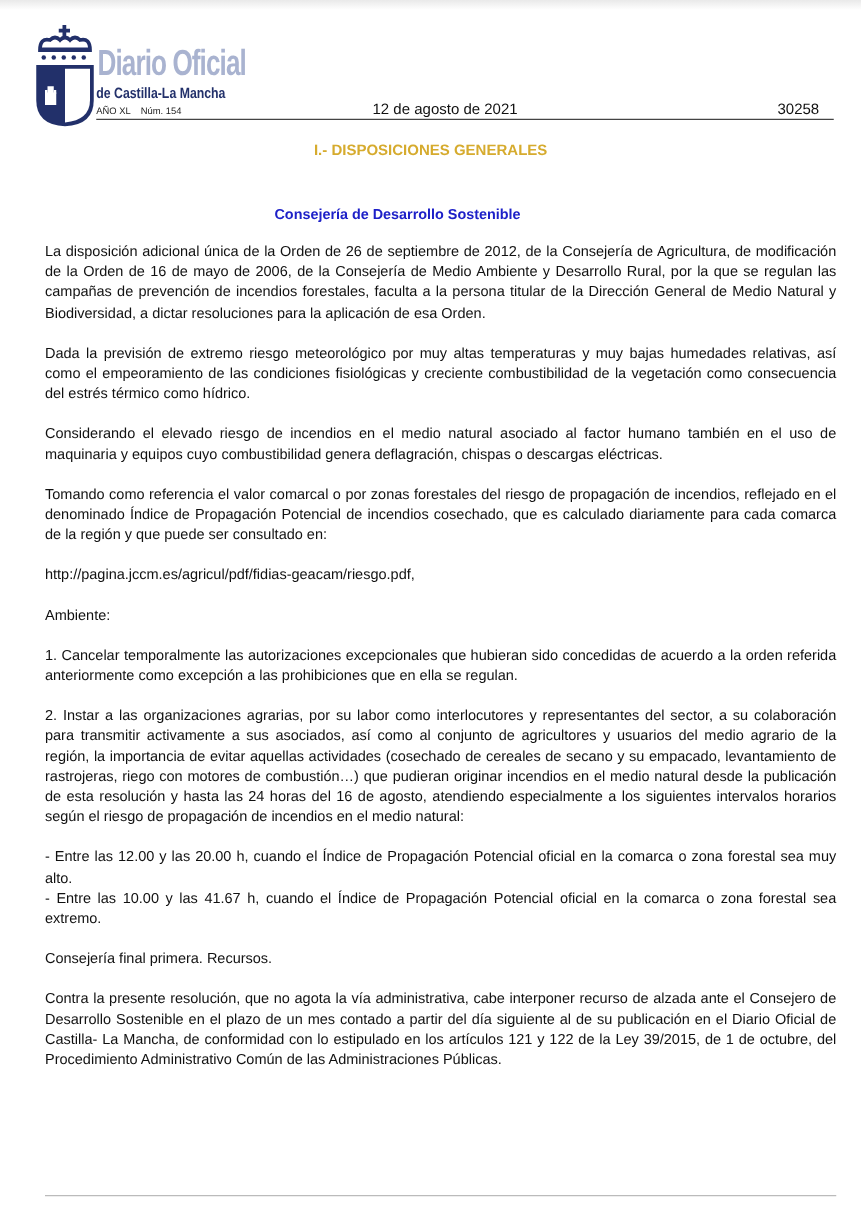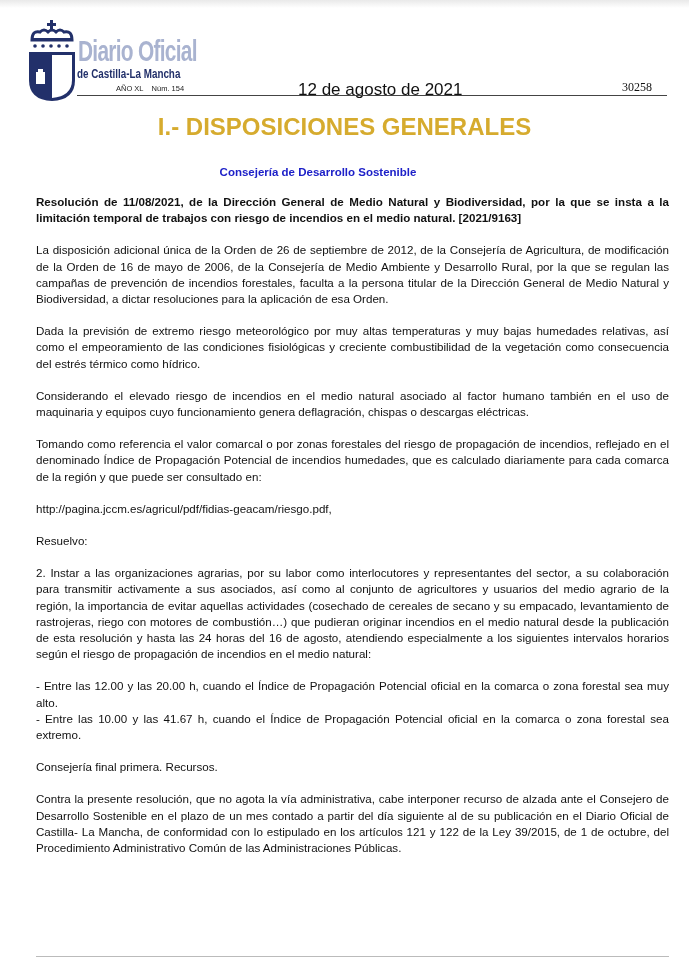--- a/index.html
+++ b/index.html
@@ -6,27 +6,27 @@
   body { width: 689px; height: 970px; position: relative; overflow: hidden;
          font-family: "Liberation Sans", sans-serif; color: #111; }
   .topshade { position: absolute; left: 0; top: 0; width: 689px; height: 8px;
               background: linear-gradient(#e9e9e9, #ffffff); }
   .logo { position: absolute; left: 26px; top: 20px; width: 52px; height: 82px; }
   .brand-title { position: absolute; left: 78px; top: 37px; font-size: 29px; font-weight: bold;
                  color: #a9b3d0; letter-spacing: -1px; transform: scaleX(0.72); transform-origin: left top;
                  white-space: nowrap; line-height: 1; }
   .brand-sub { position: absolute; left: 77px; top: 67px; font-size: 12px; font-weight: bold;
                color: #22306a; transform: scaleX(0.82); transform-origin: left top; white-space: nowrap; }
-  .issue { position: absolute; left: 77px; top: 84px; font-size: 7.5px; color: #222; white-space: nowrap; margin-left: 39px; }
+  .issue { position: absolute; left: 77px; top: 84px; font-size: 7.5px; color: #222; white-space: nowrap; }
   .issue span { margin-right: 6px; }
-  .date { position: absolute; left: 298px; top: 80px; font-size: 17px; color: #111; }
-  .pagenum { position: absolute; left: 622px; top: 80px; font-size: 12px; color: #111; font-family: Liberation Serif, serif; }
+  .date { position: absolute; left: 298px; top: 80px; font-size: 12px; color: #111; }
+  .pagenum { position: absolute; left: 622px; top: 80px; font-size: 12px; color: #111; }
   .header-rule { position: absolute; left: 77px; top: 95px; width: 590px; height: 1px; background: #444; }
   .section-title { position: absolute; left: 0; width: 689px; top: 113px; text-align: center;
-                   font-size: 24px; font-weight: bold; color: #d6ab2e; }
+                   font-size: 12px; font-weight: bold; color: #d6ab2e; }
   .dept { position: absolute; left: 0; width: 636px; top: 166px; text-align: center;
           font-size: 11.5px; font-weight: bold; color: #1d20c8; }
   .body { position: absolute; left: 36px; width: 633px; top: 194px; font-size: 11.6px; line-height: 16.2px; }
   .body p { margin: 0 0 16px 0; text-align: justify; }
   .body p.title { font-weight: bold; }
   .body p.tight { margin-bottom: 0; }
   .footer-rule { position: absolute; left: 36px; top: 956px; width: 633px; height: 1px; background: #bbb; }
 </style>
 </head>
 <body>
@@ -65,27 +65,27 @@
   <span>Núm. 154</span>
 </div>
 <div class="date">12 de agosto de 2021</div>
 <div class="pagenum">30258</div>
 <div class="header-rule"></div>
 
 <div class="section-title">I.- DISPOSICIONES GENERALES</div>
 <div class="dept">Consejería de Desarrollo Sostenible</div>
 
 <div class="body">
-  <p class="title">Resolución de 11/08/2021, de la Dirección General de Medio Natural y Biodiversidad, por la que se insta a la limitación temporal de trabajos con riesgo de incendios en el medio natural. [2021/9163]</p>
   <p>La disposición adicional única de la Orden de 26 de septiembre de 2012, de la Consejería de Agricultura, de modificación de la Orden de 16 de mayo de 2006, de la Consejería de Medio Ambiente y Desarrollo Rural, por la que se regulan las campañas de prevención de incendios forestales, faculta a la persona titular de la Dirección General de Medio Natural y Biodiversidad, a dictar resoluciones para la aplicación de esa Orden.</p>
   <p>Dada la previsión de extremo riesgo meteorológico por muy altas temperaturas y muy bajas humedades relativas, así como el empeoramiento de las condiciones fisiológicas y creciente combustibilidad de la vegetación como consecuencia del estrés térmico como hídrico.</p>
-  <p>Considerando el elevado riesgo de incendios en el medio natural asociado al factor humano también en el uso de maquinaria y equipos cuyo funcionamiento genera deflagración, chispas o descargas eléctricas.</p>
-  <p>Tomando como referencia el valor comarcal o por zonas forestales del riesgo de propagación de incendios, reflejado en el denominado Índice de Propagación Potencial de incendios humedades, que es calculado diariamente para cada comarca de la región y que puede ser consultado en:</p>
+  <p>Considerando el elevado riesgo de incendios en el medio natural asociado al factor humano también en el uso de maquinaria y equipos cuyo combustibilidad genera deflagración, chispas o descargas eléctricas.</p>
+  <p>Tomando como referencia el valor comarcal o por zonas forestales del riesgo de propagación de incendios, reflejado en el denominado Índice de Propagación Potencial de incendios cosechado, que es calculado diariamente para cada comarca de la región y que puede ser consultado en:</p>
   <p>http://pagina.jccm.es/agricul/pdf/fidias-geacam/riesgo.pdf,</p>
-  <p>Resuelvo:</p>
+  <p>Ambiente:</p>
+  <p>1. Cancelar temporalmente las autorizaciones excepcionales que hubieran sido concedidas de acuerdo a la orden referida anteriormente como excepción a las prohibiciones que en ella se regulan.</p>
   <p>2. Instar a las organizaciones agrarias, por su labor como interlocutores y representantes del sector, a su colaboración para transmitir activamente a sus asociados, así como al conjunto de agricultores y usuarios del medio agrario de la región, la importancia de evitar aquellas actividades (cosechado de cereales de secano y su empacado, levantamiento de rastrojeras, riego con motores de combustión…) que pudieran originar incendios en el medio natural desde la publicación de esta resolución y hasta las 24 horas del 16 de agosto, atendiendo especialmente a los siguientes intervalos horarios según el riesgo de propagación de incendios en el medio natural:</p>
   <p class="tight">- Entre las 12.00 y las 20.00 h, cuando el Índice de Propagación Potencial oficial en la comarca o zona forestal sea muy alto.</p>
   <p>- Entre las 10.00 y las 41.67 h, cuando el Índice de Propagación Potencial oficial en la comarca o zona forestal sea extremo.</p>
   <p>Consejería final primera. Recursos.</p>
   <p>Contra la presente resolución, que no agota la vía administrativa, cabe interponer recurso de alzada ante el Consejero de Desarrollo Sostenible en el plazo de un mes contado a partir del día siguiente al de su publicación en el Diario Oficial de Castilla- La Mancha, de conformidad con lo estipulado en los artículos 121 y 122 de la Ley 39/2015, de 1 de octubre, del Procedimiento Administrativo Común de las Administraciones Públicas.</p>
 </div>
 
 <div class="footer-rule"></div>
 
 </body></html>

